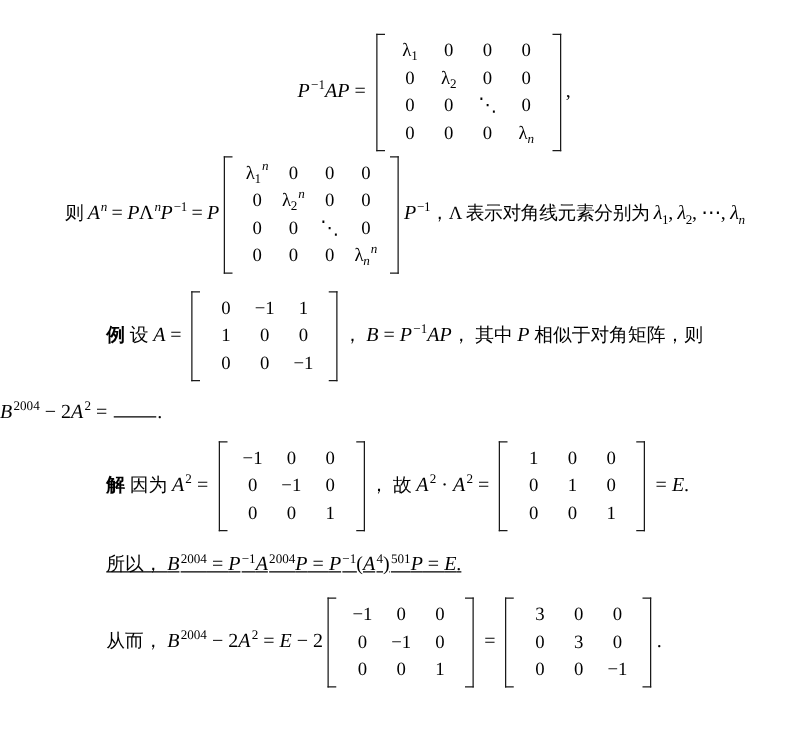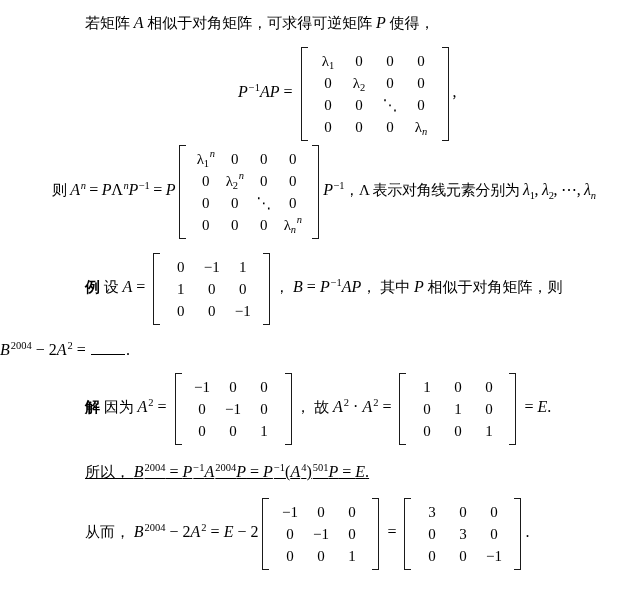--- a/index.html
+++ b/index.html
@@ -42,21 +42,20 @@
   .l-ex    {padding-left:85px;margin-top:14px;}
   .l-blank {margin-top:15px;}
   .l-s1    {padding-left:85px;margin-top:11px;}
   .l-s2    {padding-left:85px;margin-top:17px;text-decoration:underline;}
   .l-s3    {padding-left:85px;margin-top:14px;}
 </style>
 </head>
 <body>
 
 <div class="page">
-  <div class="line l-intro"><span class="cn">若矩阵 </span><span class="mi">A</span><span class="cn"> 相似于对角矩阵，可求得可逆矩阵 </span><span class="mi">P</span><span class="cn"> 使得，</span></div>
   <div class="line l-eq1"><span class="mi">P</span><span class="msup">−1</span><span class="mi">AP</span><span class="mr"> = </span><span class="mat">
         <span class="br brl"></span>
         <span class="mgrid">
           <span class="mrow">
             <span class="mcell"><span>λ</span><span class="msub">1</span></span>
             <span class="mcell"><span>0</span></span>
             <span class="mcell"><span>0</span></span>
             <span class="mcell"><span>0</span></span>
           </span>
           <span class="mrow">

